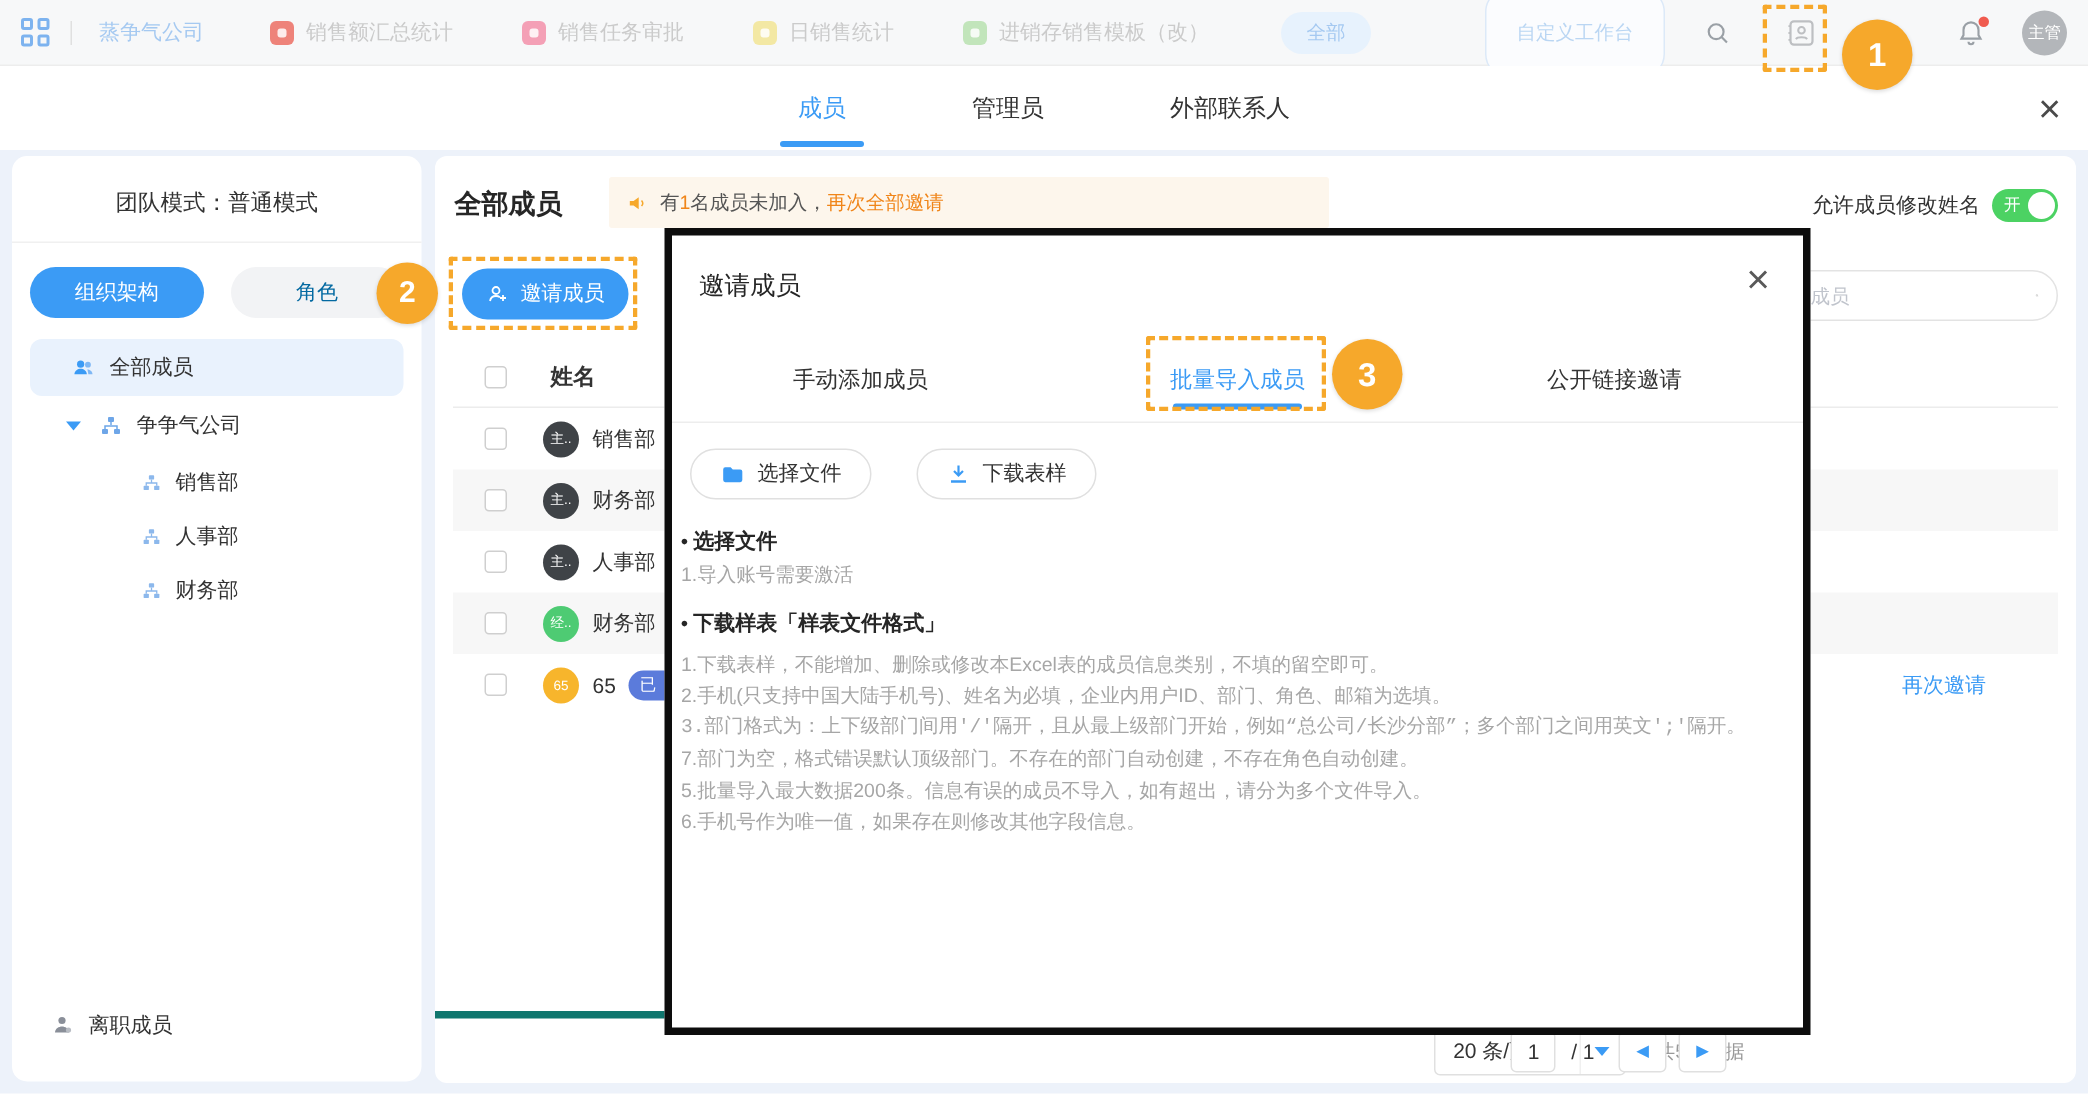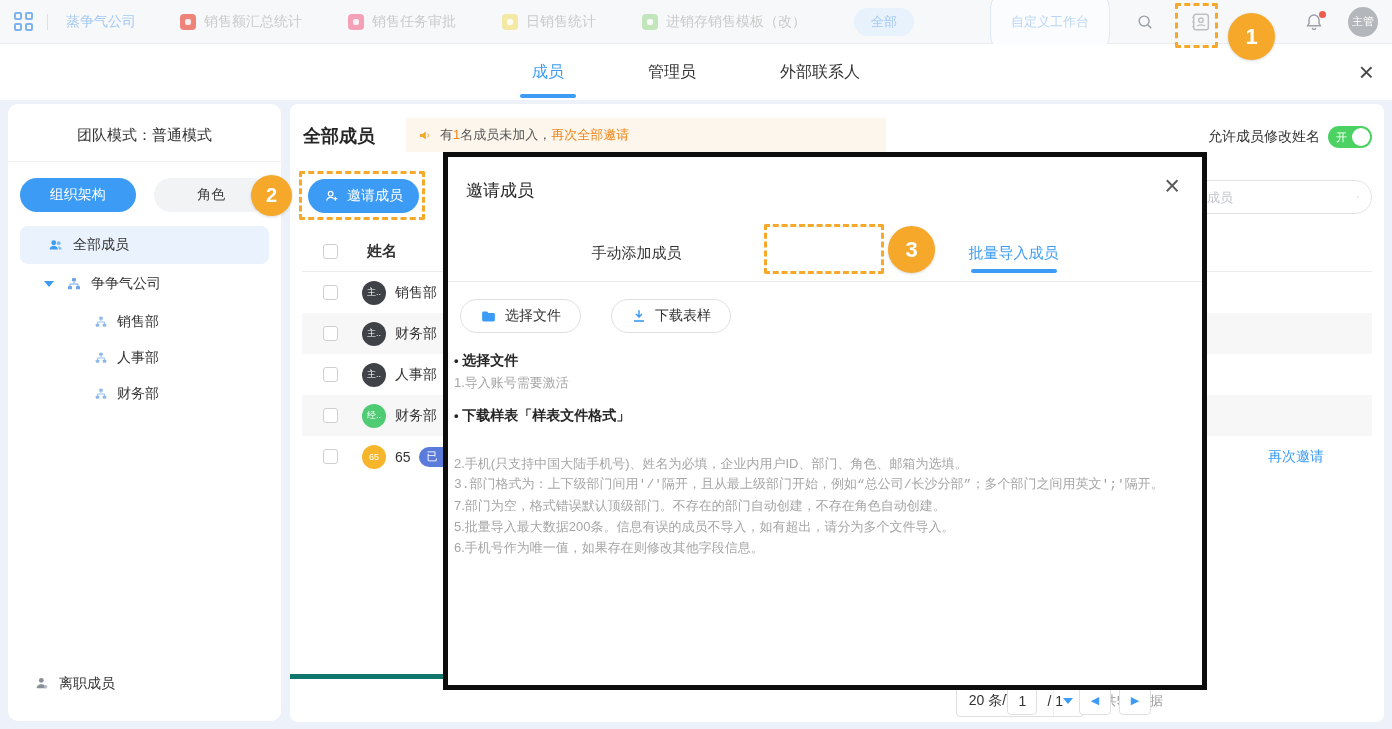--- a/index.html
+++ b/index.html
@@ -34,21 +34,21 @@
   .nav-tab.active::after { content:""; position:absolute; left:50%; transform:translateX(-50%); bottom:2px; width:56px; height:4px; border-radius:2px; background:#3b9bf5; }
   .nav-close { position:absolute; right:18px; top:14px; font-size:26px; color:#4a4a4a; cursor:pointer; line-height:28px; font-weight:400; }
 
   
   .sidebar { position:absolute; left:8px; top:104px; width:273px; height:617px; background:#fff; border-radius:10px; }
   .team-mode { text-align:center; padding:22px 0 16px; font-size:15px; color:#333; }
   .side-div { border-bottom:1px solid #f0f0f0; margin:0 0; }
   .side-btns { display:flex; gap:18px; margin:16px 12px 14px; }
   .side-btn { flex:1; height:34px; border-radius:17px; display:flex; align-items:center; justify-content:center; font-size:14px; cursor:pointer; }
   .side-btn.primary { background:#3b9bf5; color:#fff; }
-  .side-btn.plain { background:#f2f3f5; color:#404040; }
+  .side-btn.plain { background:#f2f3f5; color:#0369a1; }
   .tree-all { margin:6px 12px 0; height:38px; background:#e9f2fd; border-radius:8px; display:flex; align-items:center; padding-left:27px; gap:8px; font-size:14px; color:#333; cursor:pointer; }
   .tree-company { height:40px; display:flex; align-items:center; padding-left:36px; font-size:14px; color:#333; cursor:pointer; }
   .caret { width:0; height:0; border-left:5px solid transparent; border-right:5px solid transparent; border-top:6px solid #3b9bf5; margin-right:12px; }
   .tree-company .org-ico, .tree-dept .org-ico { margin-right:9px; display:flex; }
   .tree-dept { height:36px; display:flex; align-items:center; padding-left:86px; font-size:14px; color:#333; cursor:pointer; }
   .resigned { position:absolute; left:26px; bottom:28px; display:flex; align-items:flex-start; gap:9px; font-size:14px; color:#333; cursor:pointer; }
 
   
   .main { position:absolute; left:290px; top:104px; width:1094px; height:618px; background:#fff; border-radius:8px; }
   .m-title { position:absolute; left:13px; top:20px; font-size:18px; font-weight:bold; color:#262626; }
@@ -326,39 +326,41 @@
     <span>邀请成员</span>
   </button>
 </div>
 
 <div class="modal">
   <div class="mo-title">邀请成员</div>
   <span class="mo-close">×</span>
   <div class="mo-tabs">
     <span class="mo-tab">手动添加成员</span>
     <span class="mo-tab active">批量导入成员</span>
+    <span class="mo-tab">公开链接邀请</span>
   </div>
   <div class="mo-btns">
     <button class="mo-btn">
       <svg width="17" height="17" viewBox="0 0 24 24">
           <path d="M3 7a2 2 0 0 1 2-2h5l2 2h7a2 2 0 0 1 2 2v8a2 2 0 0 1-2 2H5a2 2 0 0 1-2-2z" fill="#3b9bf5"></path>
         </svg>
       <span>选择文件</span>
     </button>
     <button class="mo-btn">
       <svg width="16" height="16" viewBox="0 0 24 24">
           <path d="M12 3.5v10M7.5 9l4.5 4.5L16.5 9" fill="none" stroke="#3b9bf5" stroke-width="2.2"></path>
           <path d="M4.5 19.5h15" stroke="#3b9bf5" stroke-width="2.4"></path>
         </svg>
       <span>下载表样</span>
     </button>
   </div>
   <div class="sec-title" style="top:195px;">选择文件</div>
   <div class="sec-line" style="top:215px;">1.导入账号需要激活</div>
   <div class="sec-title" style="top:250px;">下载样表「样表文件格式」</div>
+  <div class="sec-line" style="top:275px;">1.下载表样，不能增加、删除或修改本Excel表的成员信息类别，不填的留空即可。</div>
   <div class="sec-line" style="top:296px;">2.手机(只支持中国大陆手机号)、姓名为必填，企业内用户ID、部门、角色、邮箱为选填。</div>
   <div class="sec-line" style="top:317px;font-family:Liberation Mono, monospace;">3.部门格式为：上下级部门间用'/'隔开，且从最上级部门开始，例如“总公司/长沙分部”；多个部门之间用英文';'隔开。</div>
   <div class="sec-line" style="top:338px;">7.部门为空，格式错误默认顶级部门。不存在的部门自动创建，不存在角色自动创建。</div>
   <div class="sec-line" style="top:359px;">5.批量导入最大数据200条。信息有误的成员不导入，如有超出，请分为多个文件导入。</div>
   <div class="sec-line" style="top:380px;">6.手机号作为唯一值，如果存在则修改其他字段信息。</div>
 </div>
 
 <div class="dash-box" style="left:1175px; top:3px; width:43px; height:45px;"></div>
 <div class="marker" style="left: 1228px; top: 13px; width: 47px; height: 47px; font-size: 22px; background: rgb(246, 168, 43);">1</div>
 

